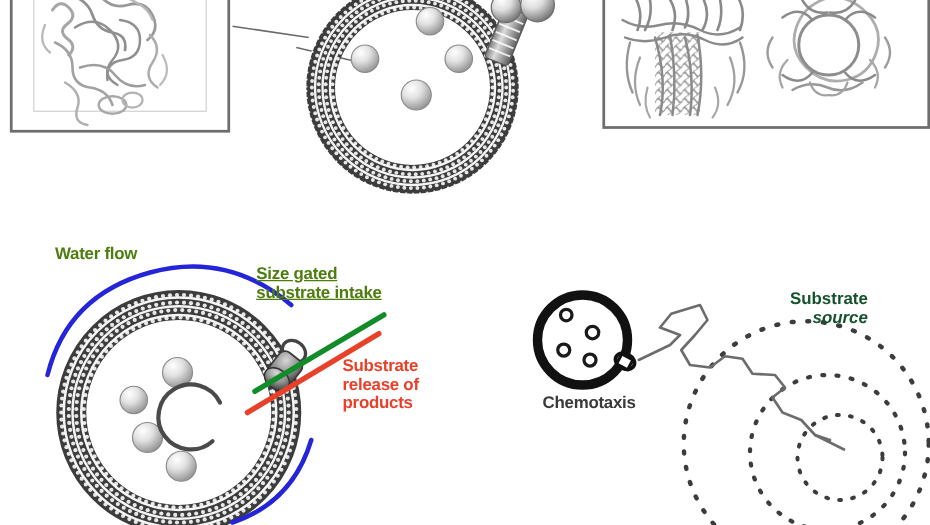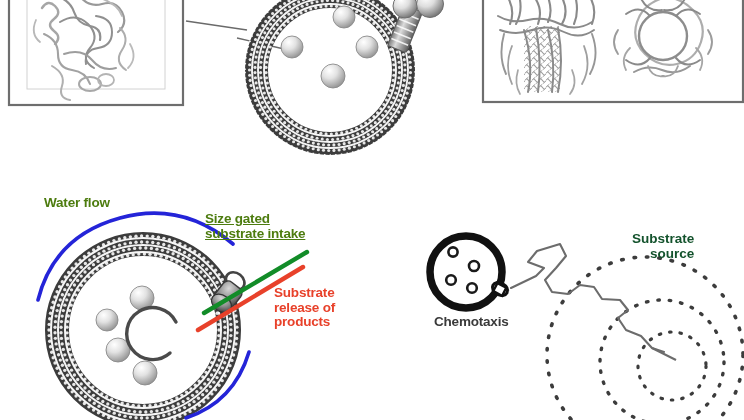--- a/index.html
+++ b/index.html
@@ -5,21 +5,21 @@
   html,body{margin:0;padding:0;background:#ffffff;}
   body{width:744px;height:420px;position:relative;overflow:hidden;
        font-family:"Liberation Sans", sans-serif;}
   .fig{position:absolute;inset:0;width:744px;height:420px;}
   .lbl{position:absolute;font-weight:bold;line-height:1.08;white-space:pre;}
   #lbl-water-flow{left:44px;top:196px;color:#4d7c0f;font-size:13.5px;letter-spacing:-0.2px;}
   #lbl-size-gated{left:205px;top:212px;color:#4d7c0f;font-size:13.5px;letter-spacing:-0.2px;text-decoration:underline;}
   #lbl-asymmetric{left:274px;top:286px;color:#e8412a;font-size:13.5px;letter-spacing:-0.2px;}
   #lbl-chemotaxis{left:434px;top:315px;color:#3a3a3a;font-size:13.5px;letter-spacing:-0.2px;}
   #lbl-substrate-source{left:632px;top:232px;color:#14532d;font-size:13.5px;text-align:right;}
-  #lbl-substrate-source .l2{display:block;}
+  #lbl-substrate-source .l2{display:block;font-style:italic;}
 </style>
 </head>
 <body>
 
 <svg class="fig" viewBox="0 0 744 420" xmlns="http://www.w3.org/2000/svg">
   <defs>
     <radialGradient id="sphG" cx="35%" cy="28%" r="78%">
       <stop offset="0%" stop-color="#ffffff"></stop>
       <stop offset="42%" stop-color="#e2e2e2"></stop>
       <stop offset="100%" stop-color="#8e8e8e"></stop>

